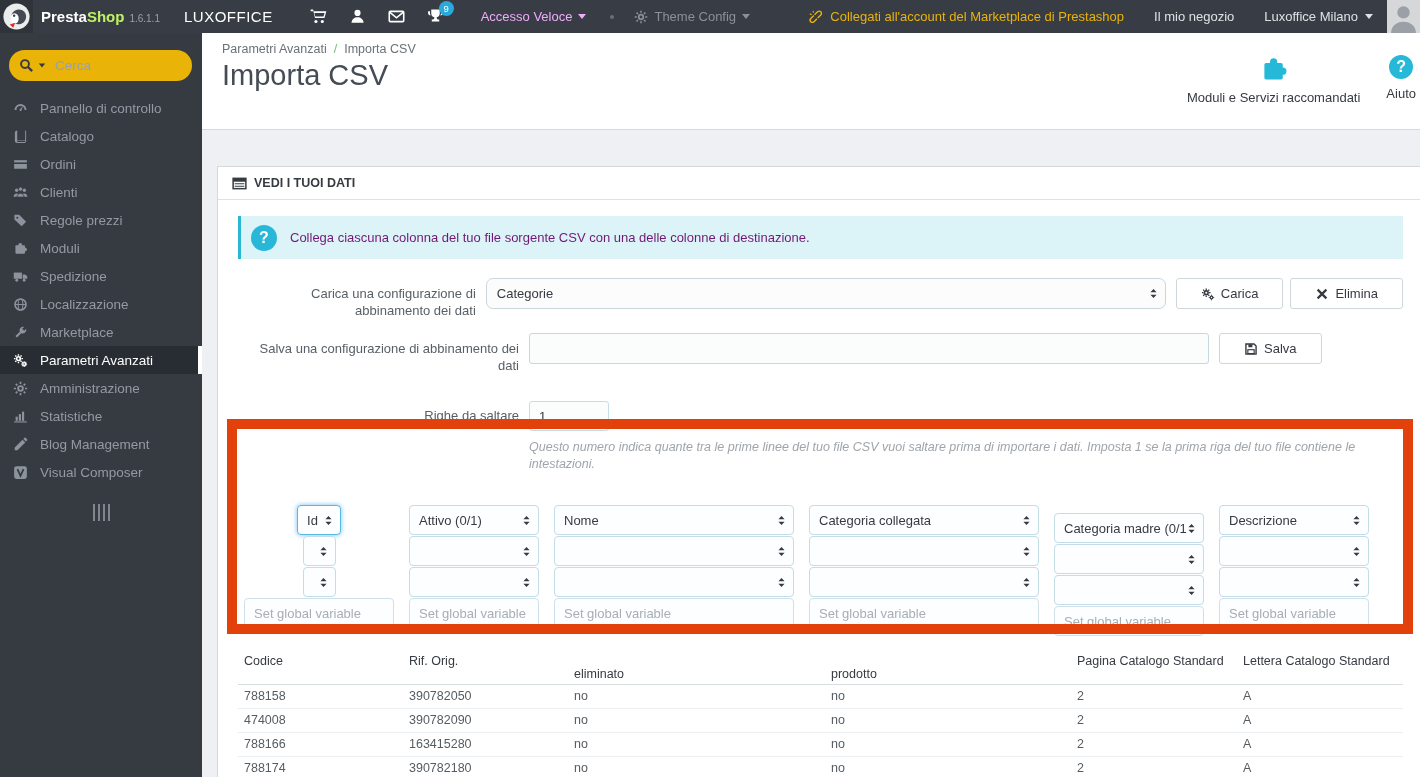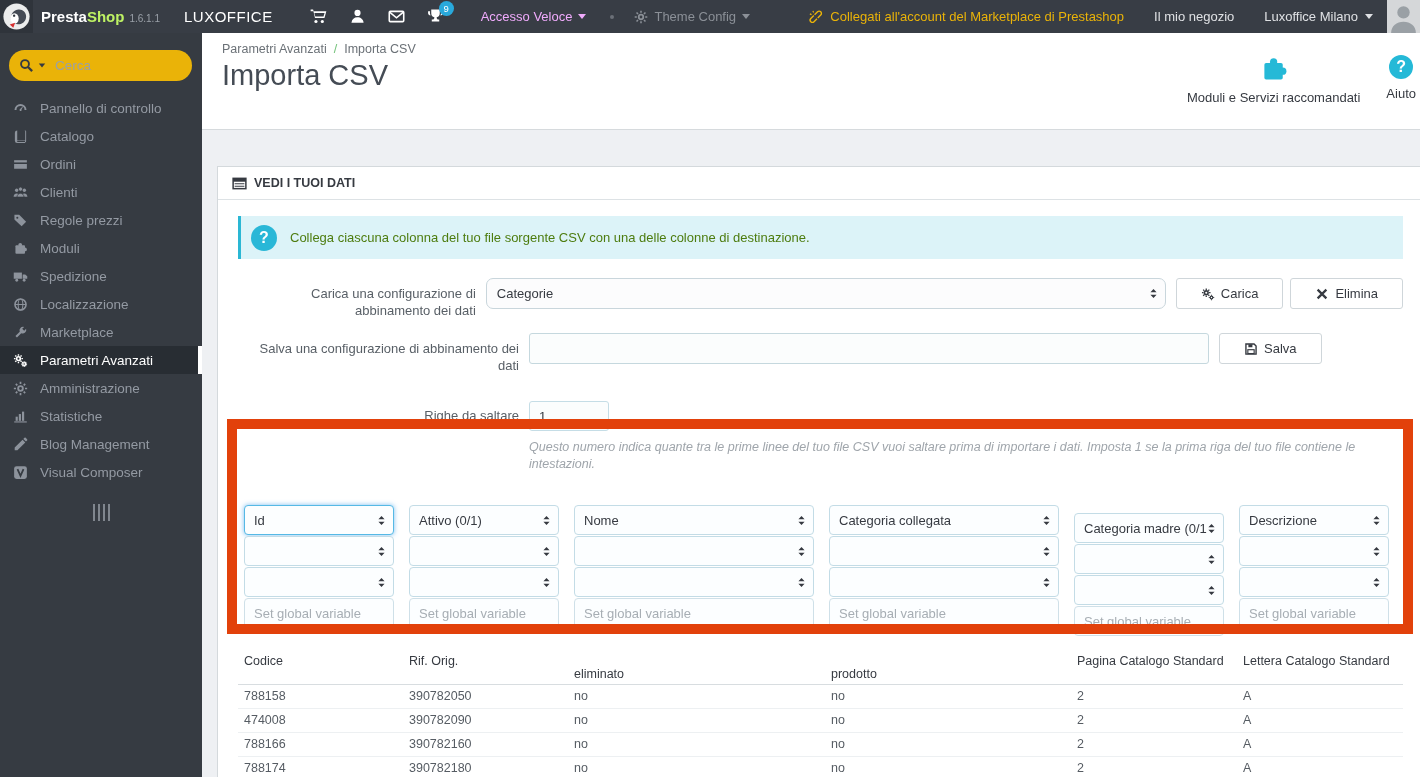--- a/index.html
+++ b/index.html
@@ -70,21 +70,21 @@
   .content { position:absolute; left:202px; top:141px; width:1218px; height:647px; background:#eef0f3; }
   .panel { margin:25px 0 0 15px; width:1205px; height:640px; background:#fff; border:1px solid #d4d9dc;
     padding:0 18px 0 20px; }
   .panel-head { height:33px; display:flex; align-items:center; gap:7px; border-bottom:1px solid #dde2e5;
     margin:0 -18px 0 -20px; padding-left:14px; font-size:12.5px; font-weight:bold; color:#363a41; }
   .panel-head .ico { width:15px; height:15px; color:#363a41; } .panel-head .ico svg{width:100%;height:100%;}
   .alert-info { margin-top:16px; height:43px; background:#dcf3f8; border-left:3px solid #2ab7d4;
     display:flex; align-items:center; padding-left:10px; gap:13px; }
   .alert-info .qbig { width:26px; height:26px; border-radius:50%; background:#29b7d7; color:#fff;
     font-weight:bold; font-size:16px; line-height:26px; text-align:center; flex:0 0 auto; }
-  .alert-info .txt { font-size:13px; color:#4d7c0f; }
+  .alert-info .txt { font-size:13px; color:#701a75; }
 
   .form-row { display:flex; align-items:flex-start; }
   .form-row.r1 { margin-top:19px; } .form-row.r2 { margin-top:14px; } .form-row.r3 { margin-top:27px; }
   .form-label { width:281px; text-align:right; font-size:13px; color:#585f66; line-height:17px; padding-top:7px; }
   .ctrl { margin-left:10px; position:relative; }
   .bigselect { width:680px; height:31px; background:#fcfcfd; border:1px solid #c9d6dc; border-radius:7px;
     display:flex; align-items:center; padding:0 26px 0 10px; font-size:13px; color:#363a41; cursor:pointer; }
   .stepper { position:absolute; right:8px; top:9px; width:9px; height:13px; color:#363a41; }
   .stepper svg { width:100%; height:100%; display:block; }
   .textinput { width:680px; height:31px; background:#fbfdfd; border:1px solid #c5d8de; border-radius:3px;
@@ -460,21 +460,21 @@
         <div class="ctrl">
           <input class="smallinput" type="text" value="1" style="">
         </div>
       </div>
       <div class="help-text">
         <div>Questo numero indica quante tra le prime linee del tuo file CSV vuoi saltare prima di importare i dati. Imposta 1 se la prima riga del tuo file contiene le</div>
         <div>intestazioni.</div>
       </div>
 
       <div class="mapping" id="mapping">
-          <div class="map-col" style="width: 150px;">
+          <div class="map-col" style="width: 150px; align-items: center;">
             <div class="msel focused">
               <span>Id</span>
               <span class="stepper">
                 <svg viewBox="0 0 10 16" fill="currentColor">
                   <path d="M1.2 6.6 5 2.4l3.8 4.2zM1.2 9.4 5 13.6l3.8-4.2z"></path>
                 </svg>
               </span>
             </div>
             <div class="msel">
               <span></span>
@@ -487,21 +487,21 @@
             <div class="msel">
               <span></span>
               <span class="stepper">
                 <svg viewBox="0 0 10 16" fill="currentColor">
                   <path d="M1.2 6.6 5 2.4l3.8 4.2zM1.2 9.4 5 13.6l3.8-4.2z"></path>
                 </svg>
               </span>
             </div>
             <input class="gvar" type="text" placeholder="Set global variable" style="">
           </div>
-          <div class="map-col" style="width: 150px;">
+          <div class="map-col" style="width: 130px;">
             <div class="msel">
               <span>Attivo (0/1)</span>
               <span class="stepper">
                 <svg viewBox="0 0 10 16" fill="currentColor">
                   <path d="M1.2 6.6 5 2.4l3.8 4.2zM1.2 9.4 5 13.6l3.8-4.2z"></path>
                 </svg>
               </span>
             </div>
             <div class="msel">
               <span></span>
@@ -666,21 +666,21 @@
             <div class="trow">
               <div>474008</div>
               <div>390782090</div>
               <div>no</div>
               <div>no</div>
               <div>2</div>
               <div>A</div>
             </div>
             <div class="trow">
               <div>788166</div>
-              <div>390782160</div>
+              <div>163415280</div>
               <div>no</div>
               <div>no</div>
               <div>2</div>
               <div>A</div>
             </div>
             <div class="trow">
               <div>788174</div>
               <div>390782180</div>
               <div>no</div>
               <div>no</div>

